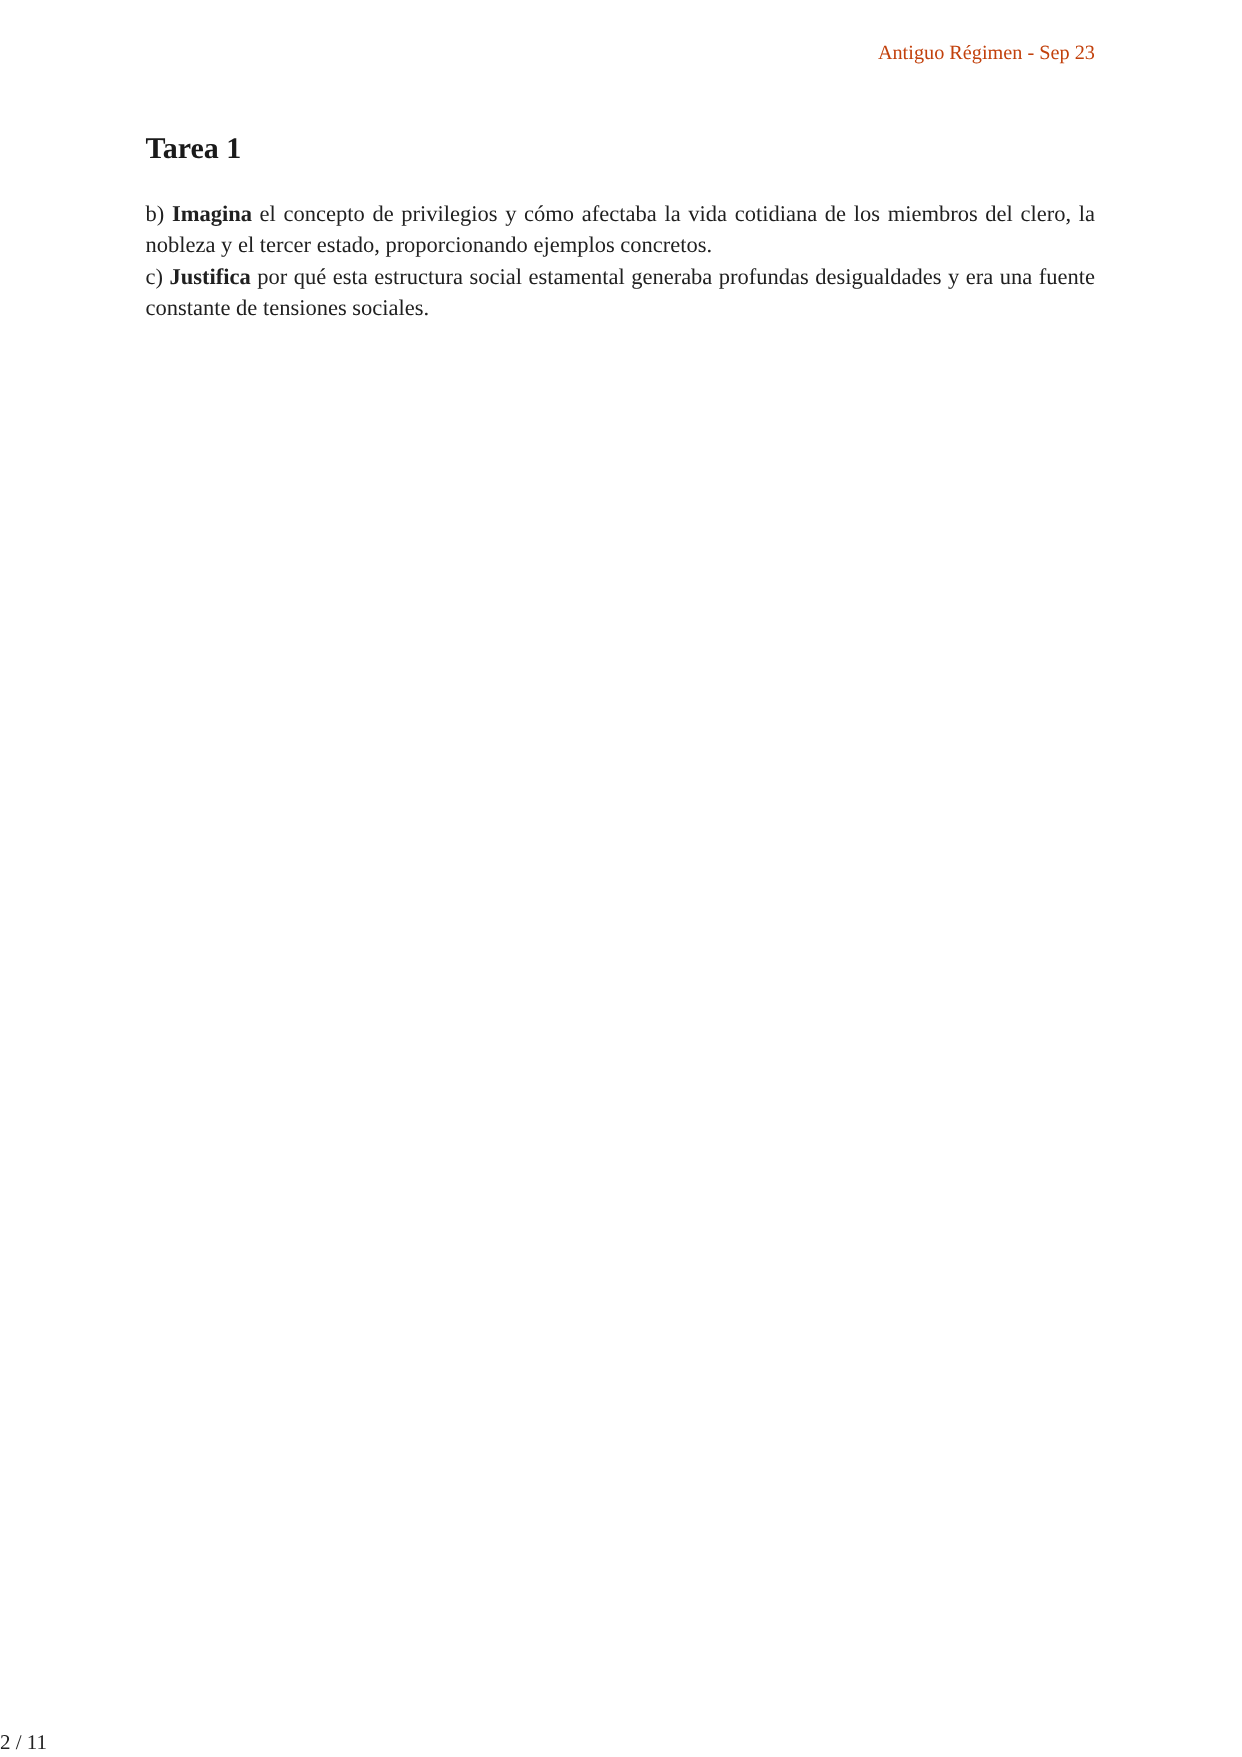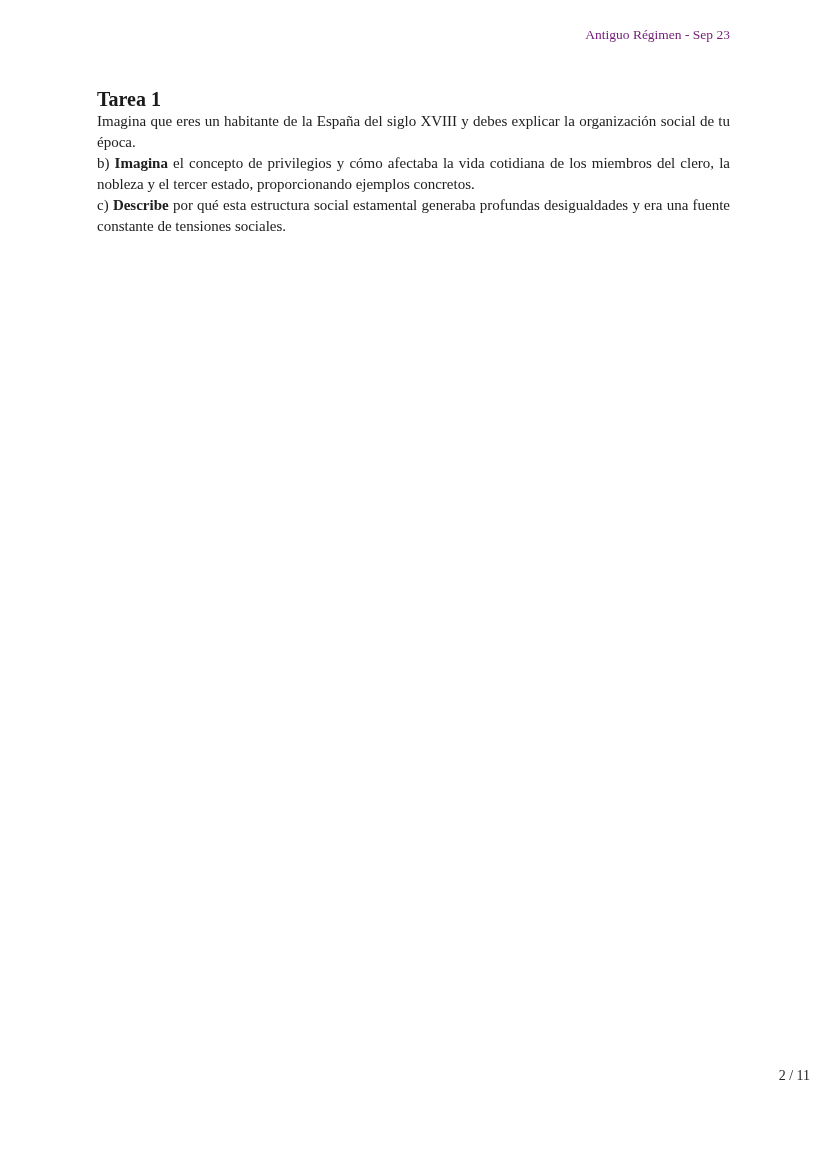--- a/index.html
+++ b/index.html
@@ -17,68 +17,68 @@
     inset: 0;
     background: #ffffff;
   }
   .doc-header {
     position: absolute;
     top: 27px;
     left: 97px;
     right: 98px;
     text-align: right;
     font-size: 13.5px;
-    color: #701a75;
+    color: #c2410c;
   }
   .doc-content {
     position: absolute;
     top: 88px;
     left: 97px;
     width: 633px;
   }
   .task-heading {
     font-size: 20px;
     font-weight: bold;
     color: #1a1a1a;
+    margin-bottom: 22px;
   }
   .body-text p {
     font-size: 15px;
     line-height: 21px;
     text-align: justify;
     color: #202020;
   }
   .keyword { font-weight: bold; }
   .doc-footer {
     position: absolute;
-    top: 1068px;
+    top: 1155px;
     left: 0;
     width: 810px;
-    text-align: right;
+    text-align: left;
     font-size: 14px;
     color: #222222;
   }
 </style>
 </head>
 <body>
 
 <div class="page">
 
   <div class="doc-header">Antiguo Régimen - Sep 23</div>
 
   <div class="doc-content">
 
     <div class="task-heading">Tarea 1</div>
 
     <div class="body-text">
 
-      <p>Imagina que eres un habitante de la España del siglo XVIII y debes explicar la organización social de tu época.</p>
 
 
       <p><span>b) </span><span class="keyword">Imagina</span><span> el concepto de privilegios y cómo afectaba la vida cotidiana de los miembros del clero, la nobleza y el tercer estado, proporcionando ejemplos concretos.</span></p>
 
-      <p><span>c) </span><span class="keyword">Describe</span><span> por qué esta estructura social estamental generaba profundas desigualdades y era una fuente constante de tensiones sociales.</span></p>
+      <p><span>c) </span><span class="keyword">Justifica</span><span> por qué esta estructura social estamental generaba profundas desigualdades y era una fuente constante de tensiones sociales.</span></p>
 
     </div>
   </div>
 
   <div class="doc-footer">2 / 11</div>
 
 </div>
 
 </body></html>

